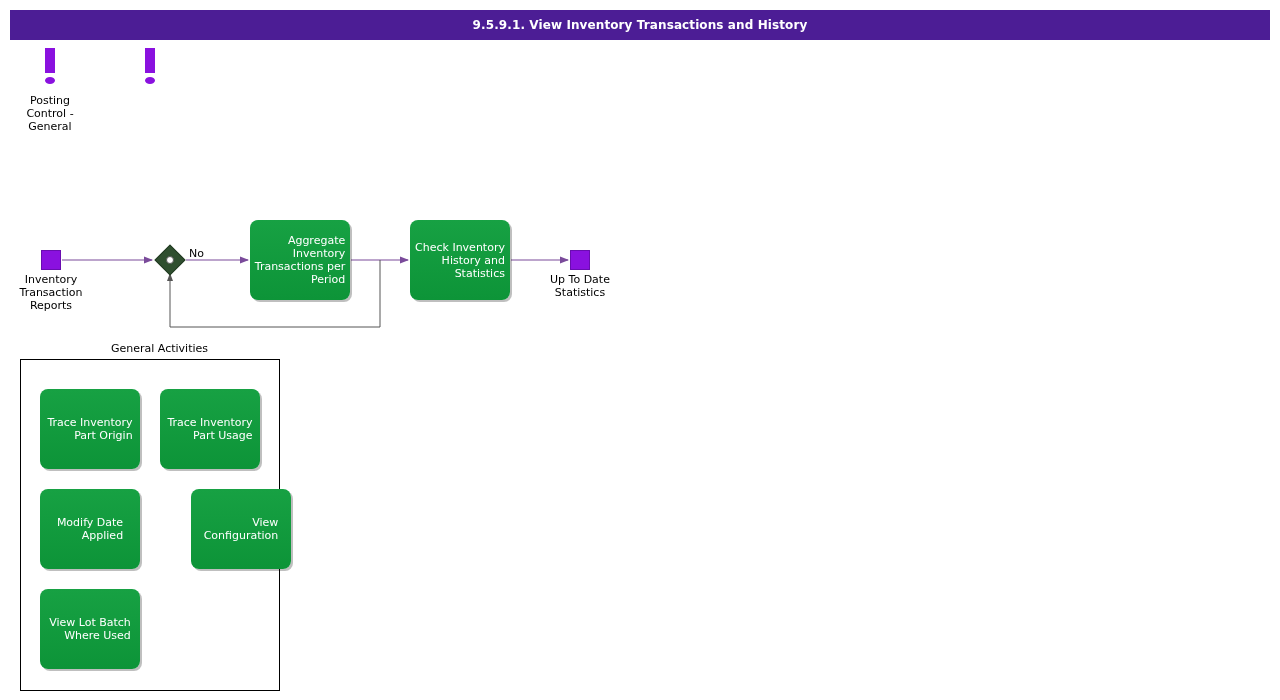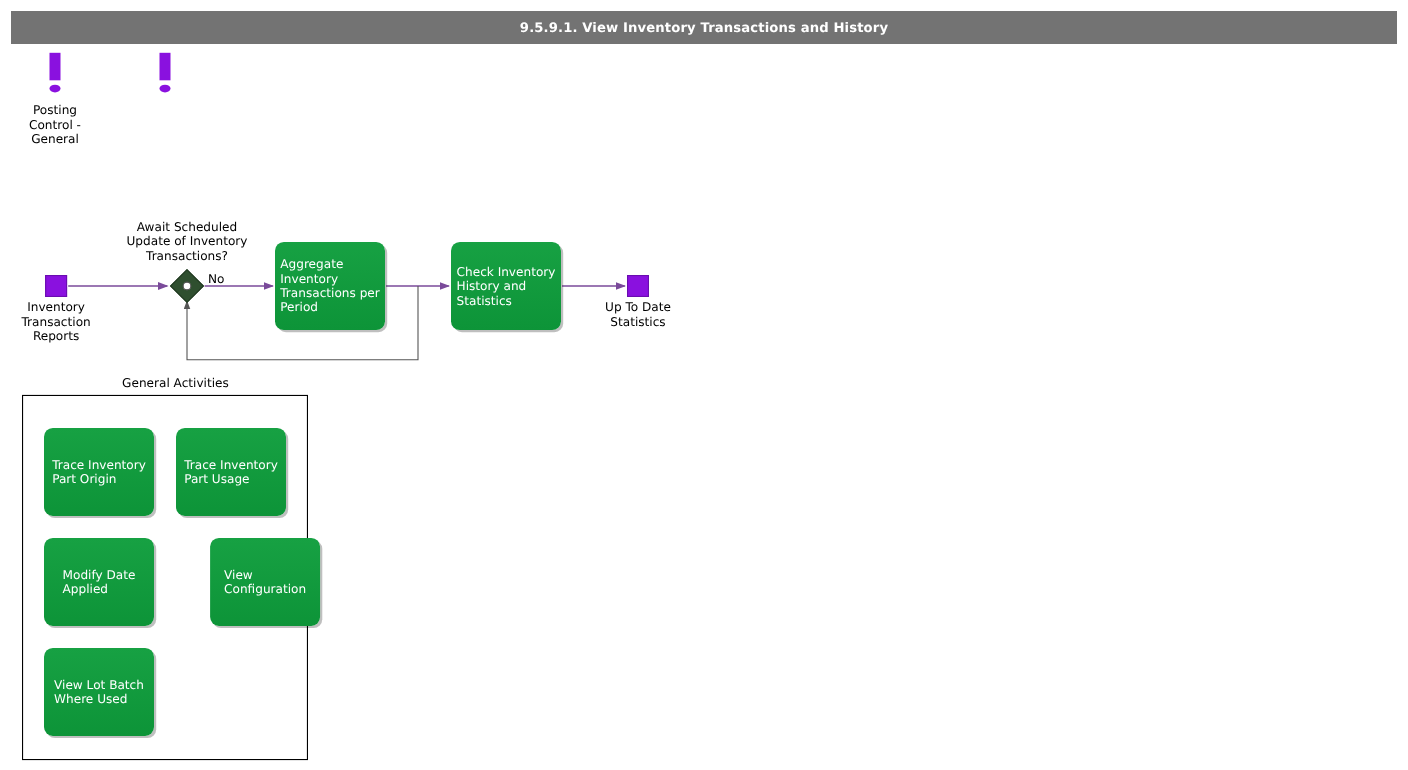--- a/index.html
+++ b/index.html
@@ -19,21 +19,21 @@
     left: 0; top: 0;
     width: 1280px;
     height: 700px;
   }
   .title-bar {
     position: absolute;
     left: 10px;
     top: 10px;
     width: 1260px;
     height: 30px;
-    background: #737373;
+    background: #4c1d95;
     color: #ffffff;
     font-size: 12px;
     font-weight: bold;
     display: flex;
     align-items: center;
     justify-content: center;
     letter-spacing: 0.1px;
   }
   
   .sq {
@@ -81,21 +81,21 @@
     background: #15A03F;
     background: linear-gradient(180deg, #17a143 0%, #0d9438 100%);
     border-radius: 8px;
     box-shadow: 2px 2px 0 rgba(0,0,0,0.25);
     color: #ffffff;
     font-size: 11px;
     line-height: 13px;
     display: flex;
     align-items: center;
     justify-content: center;
-    text-align: left;
+    text-align: right;
     padding: 2px;
     box-sizing: border-box;
     white-space: pre-line;
   }
   
   .diamond-wrap {
     position: absolute;
     width: 28px;
     height: 28px;
   }
@@ -187,23 +187,20 @@
   <div class="excl" style="left:145px; top:48px;">
     <div class="bar"></div>
       <div class="dot"></div>
   </div>
 
   <div class="sq" style="left:41px; top:250px;"></div>
   <div class="caption" style="left:5px; top:273px; width:92px;">Inventory
 Transaction
 Reports</div>
 
-  <div class="caption" style="left:105px; top:200px; width:130px;">Await Scheduled
-Update of Inventory
-Transactions?</div>
   <div class="diamond-wrap" style="left:156px; top:246px;">
     <div class="diamond"></div>
     <div class="diamond-hole"></div>
   </div>
   <div class="edge-label" style="left:189px; top:247px;">No</div>
 
   <div class="act" style="left:250px; top:220px; width:100px; height:80px;">Aggregate
 Inventory
 Transactions per
 Period</div>

